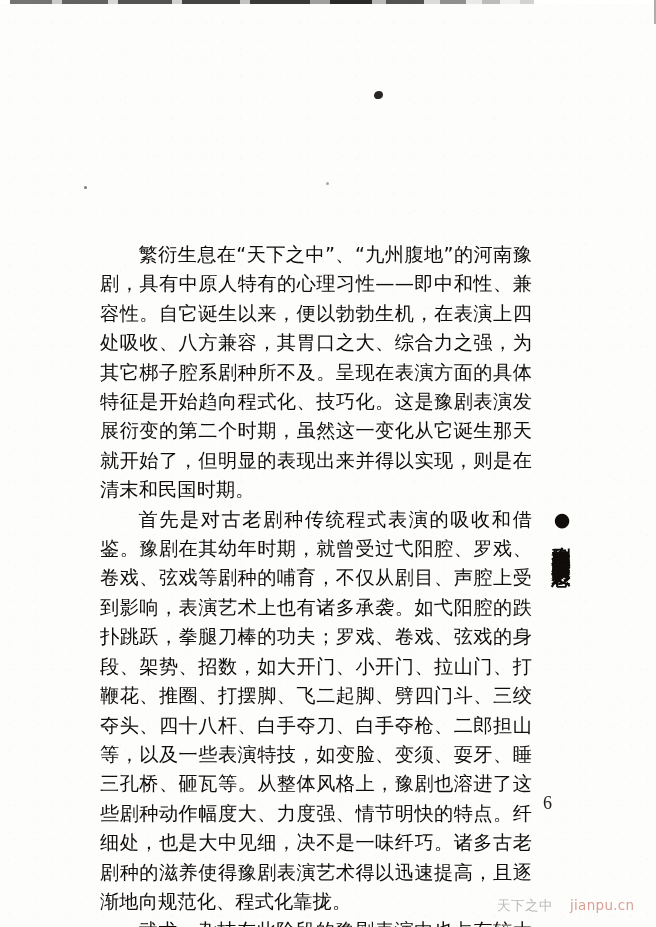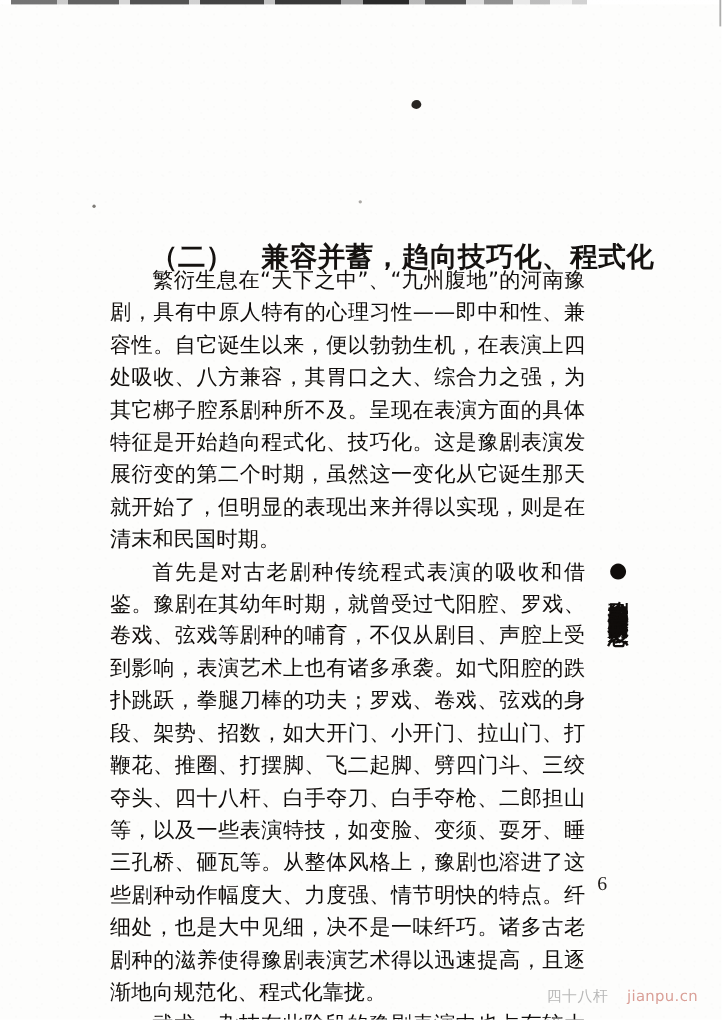--- a/index.html
+++ b/index.html
@@ -201,33 +201,30 @@
 
 <div class="page">
 
   <div class="scan-top-edge"></div>
   <div class="scan-right-edge"></div>
 
   <div class="ink-speck"></div>
   <div class="ink-speck-tiny"></div>
   <div class="ink-speck-tiny2"></div>
 
-  <div class="section-heading">
-    <span class="num">（二）</span><span class="gap"></span><span>兼容并蓄，趋向技巧化、程式化</span>
-  </div>
 
   <div class="body-text">
     <p>繁衍生息在“天下之中”、“九州腹地”的河南豫剧，具有中原人特有的心理习性——即中和性、兼容性。自它诞生以来，便以勃勃生机，在表演上四处吸收、八方兼容，其胃口之大、综合力之强，为其它梆子腔系剧种所不及。呈现在表演方面的具体特征是开始趋向程式化、技巧化。这是豫剧表演发展衍变的第二个时期，虽然这一变化从它诞生那天就开始了，但明显的表现出来并得以实现，则是在清末和民国时期。</p>
     <p>首先是对古老剧种传统程式表演的吸收和借鉴。豫剧在其幼年时期，就曾受过弋阳腔、罗戏、卷戏、弦戏等剧种的哺育，不仅从剧目、声腔上受到影响，表演艺术上也有诸多承袭。如弋阳腔的跌扑跳跃，拳腿刀棒的功夫；罗戏、卷戏、弦戏的身段、架势、招数，如大开门、小开门、拉山门、打鞭花、推圈、打摆脚、飞二起脚、劈四门斗、三绞夺头、四十八杆、白手夺刀、白手夺枪、二郎担山等，以及一些表演特技，如变脸、变须、耍牙、睡三孔桥、砸瓦等。从整体风格上，豫剧也溶进了这些剧种动作幅度大、力度强、情节明快的特点。纤细处，也是大中见细，决不是一味纤巧。诸多古老剧种的滋养使得豫剧表演艺术得以迅速提高，且逐渐地向规范化、程式化靠拢。</p>
     <p>武术、杂技在此阶段的豫剧表演中也占有较大的比重。在豫剧武打戏中，许多长短兵器的套路均是来自武</p>
   </div>
 
   <div class="vertical-head">
     <span class="bullet">●</span><span>豫剧表演不同发展阶段的历史形态</span>
   </div>
 
   <div class="page-number">6</div>
 
   <div class="watermark">
-    <span class="wm-cn">四十八杆</span><span class="wm-domain">jianpu.cn</span>
+    <span class="wm-cn">天下之中</span><span class="wm-domain">jianpu.cn</span>
   </div>
 
 </div>
 
 </body></html>

